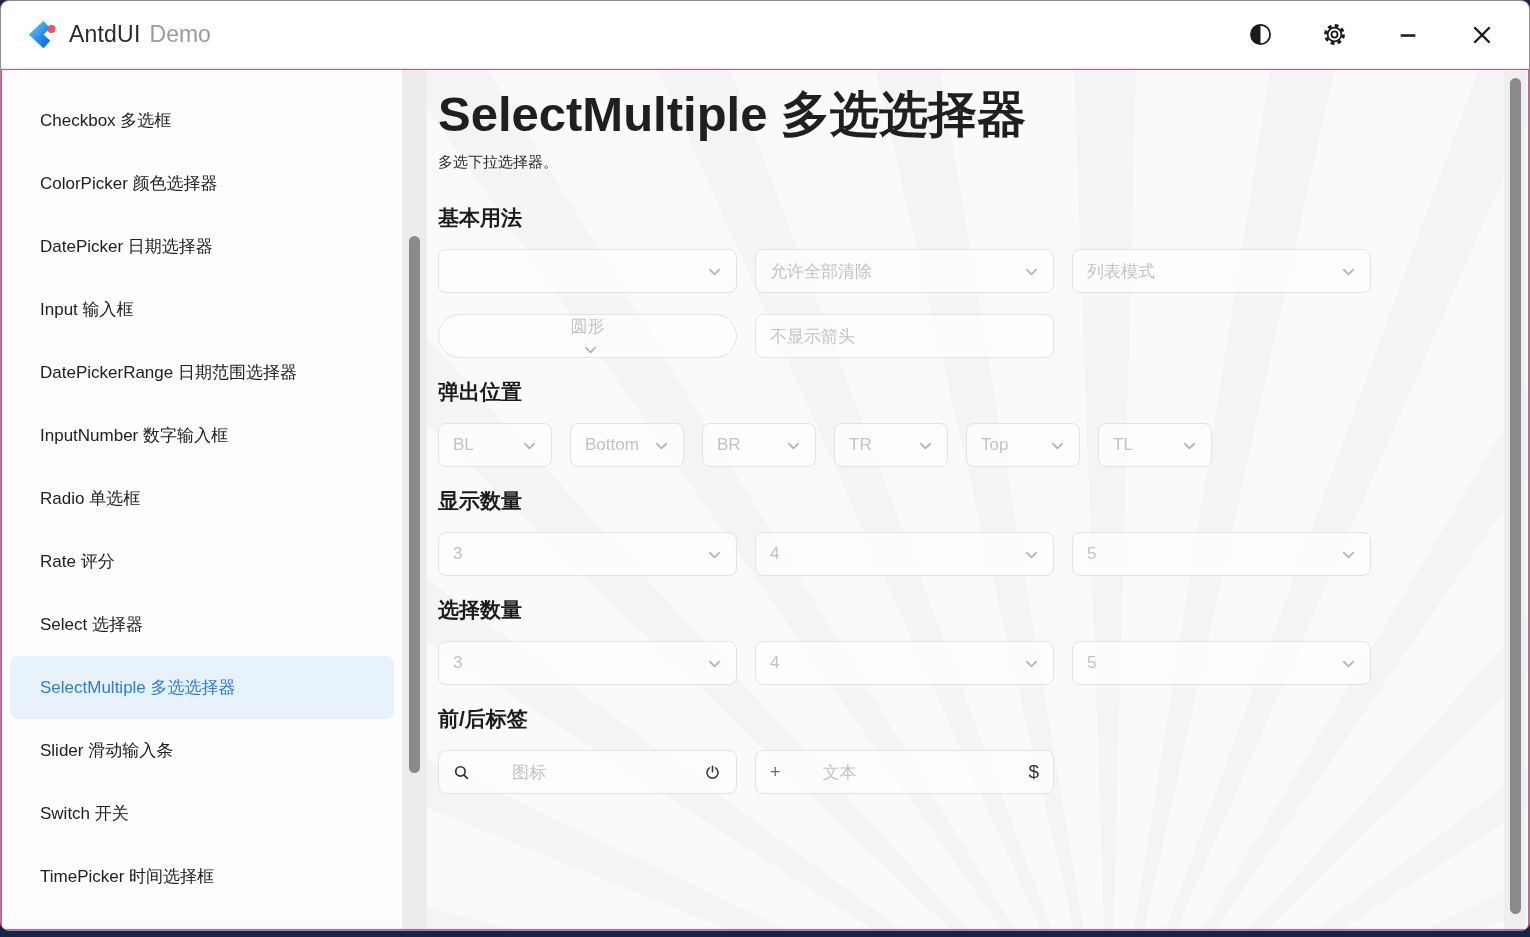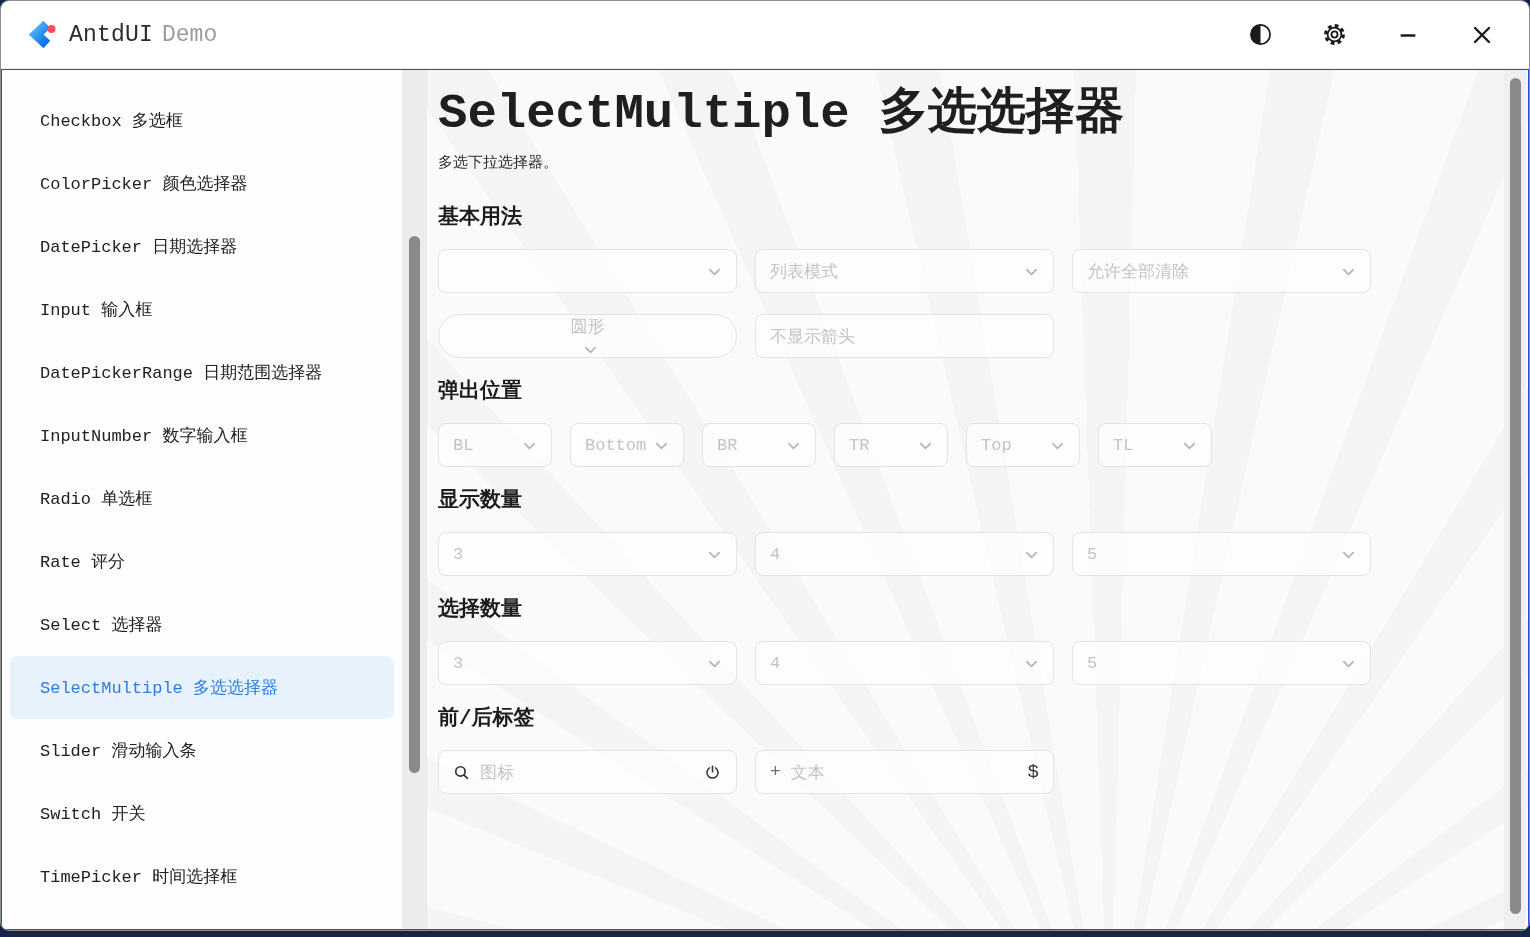--- a/index.html
+++ b/index.html
@@ -5,23 +5,22 @@
   * { margin:0; padding:0; box-sizing:border-box; }
   html,body { width:1530px; height:937px; overflow:hidden; }
   body {
     background:#16234a;
     font-family:"Liberation Sans","DejaVu Sans",sans-serif;
     color:#262626;
     position:relative;
   }
   .window {
     position:absolute; left:0; top:0; width:1530px; height:931px;
-    background:#1d4ed8; border:1px solid #8f8f8f; border-radius:9px;
+    background:#ec4899; border:1px solid #8f8f8f; border-radius:9px;
     overflow:hidden;
-    font-family:Liberation Mono, monospace;
   }
   
   .titlebar {
     position:absolute; left:0; top:0; right:0; height:68px;
     background:#ffffff; border-bottom:1px solid #efefef;
     display:flex; align-items:center; padding:0 24px 0 22px;
   }
   .logo { width:37px; height:37px; flex:0 0 auto; }
   .app-title { font-size:23px; color:#2b2b2b; margin-left:9px; letter-spacing:.2px; }
   .app-mode { font-size:23px; color:#9b9b9b; margin-left:9px; }
@@ -70,21 +69,21 @@
     position:relative; height:44px; background:rgba(255,255,255,.65);
     border:1px solid #e3e3e3; border-radius:8px;
     display:flex; align-items:center; padding:0 14px;
     font-size:17px; color:#c3c3c3; cursor:pointer;
   }
   .sel.w-lg { width:299px; }
   .sel.w-sm { width:114px; }
   .sel.pill { border-radius:22px;flex-direction:column; }
   .sel .ph { flex:1; overflow:hidden; white-space:nowrap; }
   .chev { flex:0 0 auto; margin-left:6px; display:flex; }
-  .affix { color:#333; }
+  .affix { color:#333;gap:32px; }
   .affix .ph { color:#c3c3c3; }
   .prefix-glyph { color:#6e6e6e; font-size:18px; margin-right:10px; display:flex; align-items:center; }
   .suffix-glyph { color:#333; font-size:19px; margin-left:8px; display:flex; align-items:center; }
   
   .main-scroll-track {
     position:absolute; right:3px; top:69px; width:22px; bottom:1px; background:#efefef;
   }
   .main-scroll-thumb {
     position:absolute; left:6px; top:8px; width:11px; height:836px;
     background:#8a8a8a; border-radius:6px;
@@ -164,29 +163,29 @@
       <div class="row">
         <div class="sel w-lg">
           <span class="ph"></span>
           <span class="chev">
             <svg width="15" height="15" viewBox="0 0 16 16">
                 <path d="M3 6 L8 11 L13 6" fill="none" stroke="#b3b3b3" stroke-width="1.8" stroke-linecap="round" stroke-linejoin="round"></path>
               </svg>
           </span>
         </div>
         <div class="sel w-lg">
+          <span class="ph">允许全部清除</span>
+          <span class="chev">
+            <svg width="15" height="15" viewBox="0 0 16 16">
+                <path d="M3 6 L8 11 L13 6" fill="none" stroke="#b3b3b3" stroke-width="1.8" stroke-linecap="round" stroke-linejoin="round"></path>
+              </svg>
+          </span>
+        </div>
+        <div class="sel w-lg">
           <span class="ph">列表模式</span>
-          <span class="chev">
-            <svg width="15" height="15" viewBox="0 0 16 16">
-                <path d="M3 6 L8 11 L13 6" fill="none" stroke="#b3b3b3" stroke-width="1.8" stroke-linecap="round" stroke-linejoin="round"></path>
-              </svg>
-          </span>
-        </div>
-        <div class="sel w-lg">
-          <span class="ph">允许全部清除</span>
           <span class="chev">
             <svg width="15" height="15" viewBox="0 0 16 16">
                 <path d="M3 6 L8 11 L13 6" fill="none" stroke="#b3b3b3" stroke-width="1.8" stroke-linecap="round" stroke-linejoin="round"></path>
               </svg>
           </span>
         </div>
       </div>
       <div class="row">
         <div class="sel w-lg pill">
           <span class="ph">圆形</span>

